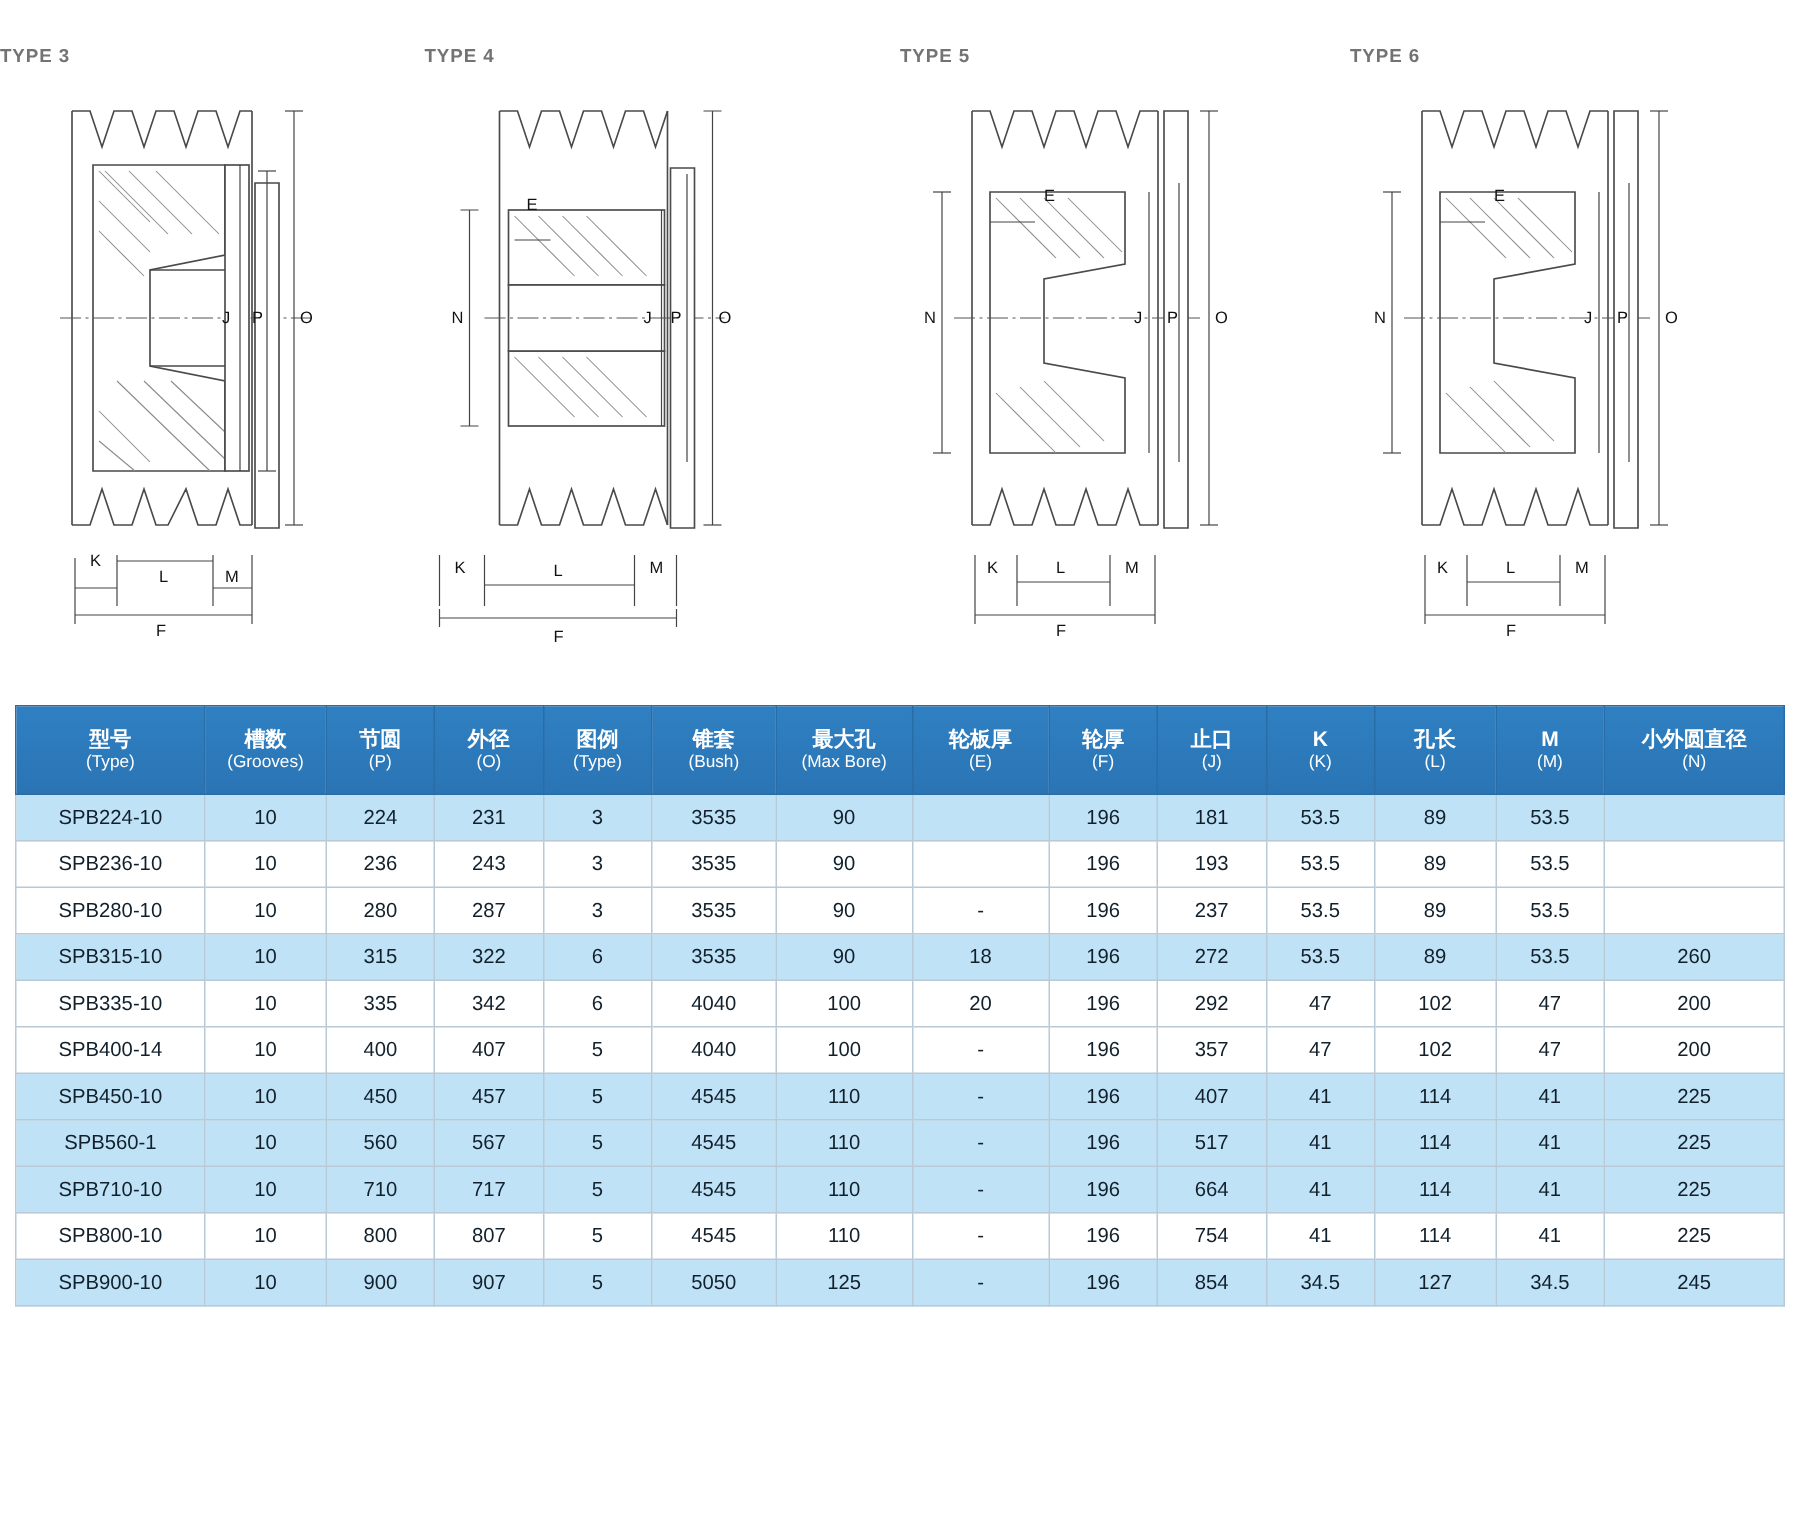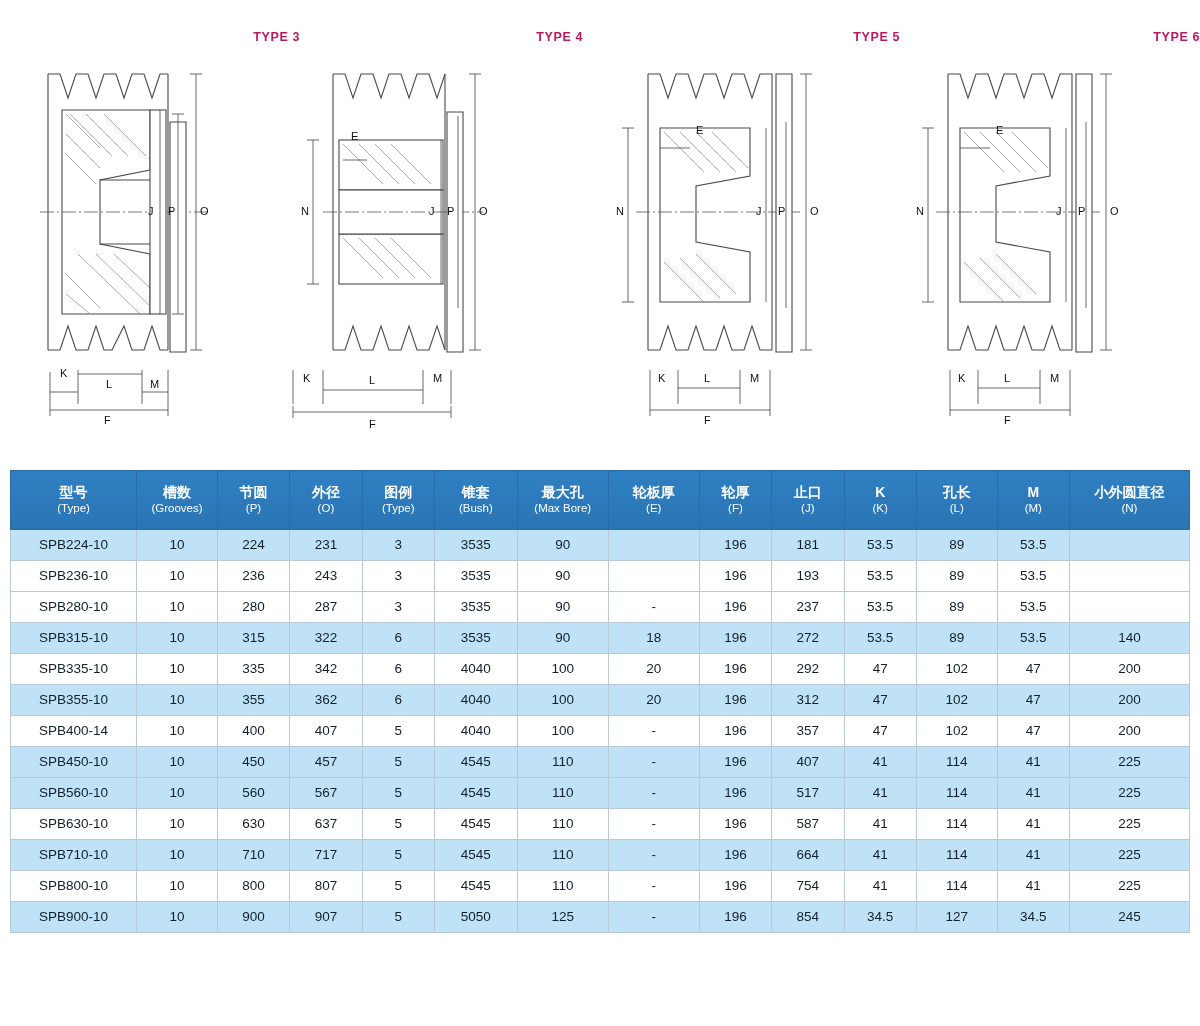--- a/index.html
+++ b/index.html
@@ -19,25 +19,25 @@
   }
   .dia{
     position:absolute;
     top:0;
     width:300px;height:452px;
   }
   .dia .title{
     position:absolute;
     top:30px;
     width:100%;
-    text-align:right;
+    text-align:left;
     font-size:12.5px;
     font-weight:bold;
     letter-spacing:.6px;
-    color:#be185d;
+    color:#737373;
   }
   .dia svg{position:absolute;top:52px;left:0;}
 
   
   .tablewrap{
     position:absolute;
     left:10px;top:470px;
     width:1180px;
   }
   table{
@@ -410,54 +410,38 @@
             <td>322</td>
             <td>6</td>
             <td>3535</td>
             <td>90</td>
             <td>18</td>
             <td>196</td>
             <td>272</td>
             <td>53.5</td>
             <td>89</td>
             <td>53.5</td>
-            <td>140</td>
+            <td>260</td>
           </tr>
           <tr class="even">
             <td class="model">SPB335-10</td>
             <td>10</td>
             <td>335</td>
             <td>342</td>
             <td>6</td>
             <td>4040</td>
             <td>100</td>
             <td>20</td>
             <td>196</td>
             <td>292</td>
             <td>47</td>
             <td>102</td>
             <td>47</td>
             <td>200</td>
           </tr>
-          <tr class="odd">
-            <td class="model">SPB355-10</td>
-            <td>10</td>
-            <td>355</td>
-            <td>362</td>
-            <td>6</td>
-            <td>4040</td>
-            <td>100</td>
-            <td>20</td>
-            <td>196</td>
-            <td>312</td>
-            <td>47</td>
-            <td>102</td>
-            <td>47</td>
-            <td>200</td>
-          </tr>
           <tr class="even">
             <td class="model">SPB400-14</td>
             <td>10</td>
             <td>400</td>
             <td>407</td>
             <td>5</td>
             <td>4040</td>
             <td>100</td>
             <td>-</td>
             <td>196</td>
@@ -477,51 +461,35 @@
             <td>110</td>
             <td>-</td>
             <td>196</td>
             <td>407</td>
             <td>41</td>
             <td>114</td>
             <td>41</td>
             <td>225</td>
           </tr>
           <tr class="odd">
-            <td class="model">SPB560-10</td>
+            <td class="model">SPB560-1</td>
             <td>10</td>
             <td>560</td>
             <td>567</td>
             <td>5</td>
             <td>4545</td>
             <td>110</td>
             <td>-</td>
             <td>196</td>
             <td>517</td>
             <td>41</td>
             <td>114</td>
             <td>41</td>
             <td>225</td>
           </tr>
-          <tr class="even">
-            <td class="model">SPB630-10</td>
-            <td>10</td>
-            <td>630</td>
-            <td>637</td>
-            <td>5</td>
-            <td>4545</td>
-            <td>110</td>
-            <td>-</td>
-            <td>196</td>
-            <td>587</td>
-            <td>41</td>
-            <td>114</td>
-            <td>41</td>
-            <td>225</td>
-          </tr>
           <tr class="odd">
             <td class="model">SPB710-10</td>
             <td>10</td>
             <td>710</td>
             <td>717</td>
             <td>5</td>
             <td>4545</td>
             <td>110</td>
             <td>-</td>
             <td>196</td>

